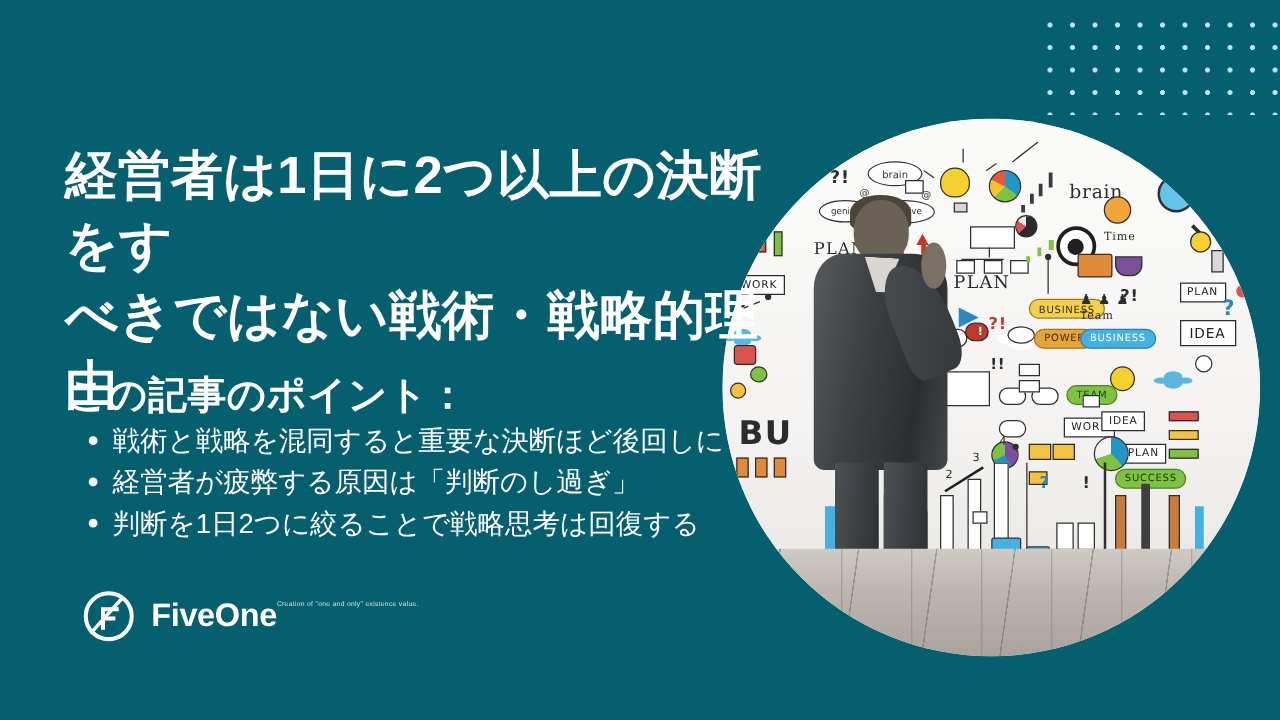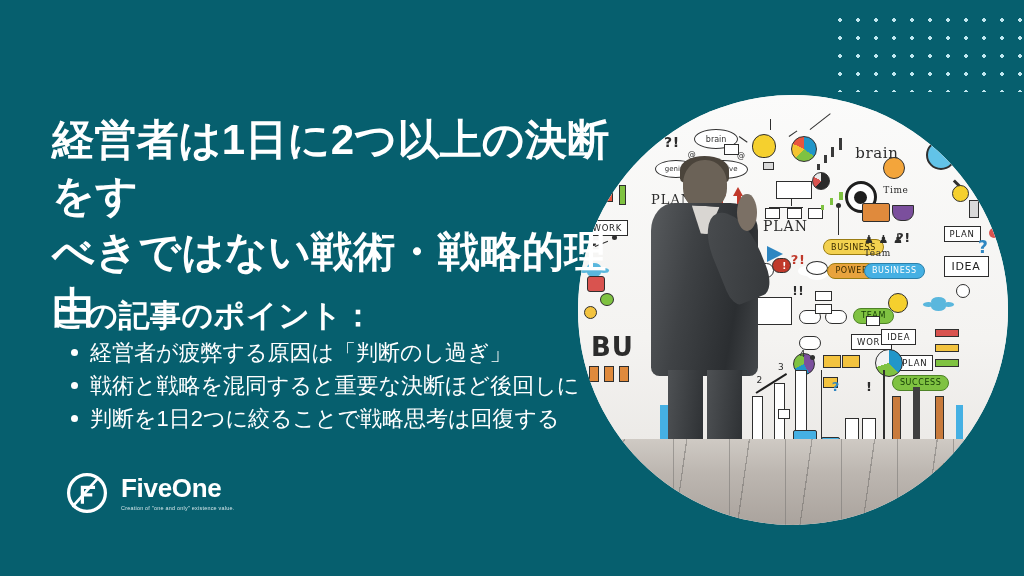--- a/index.html
+++ b/index.html
@@ -214,21 +214,21 @@
   
   #logo {
     position: absolute;
     left: 64px;
     top: 470px;
     display: flex;
     align-items: center;
     gap: 11px;
   }
   #logo-mark { width: 46px; height: 46px; flex: none; }
-  #logo-text { display: flex; flex-direction: column; }
+  #logo-text { display: flex; }
   #logo-name {
     color: #ffffff;
     font-size: 26px;
     font-weight: 700;
     letter-spacing: -0.3px;
     line-height: 1.05;
   }
   #logo-tagline {
     color: #d5e6ea;
     font-size: 5.4px;
@@ -449,22 +449,22 @@
   </div>
 
   <h1 id="headline">
     <span class="ln">経営者は1日に2つ以上の決断をす</span>
     <span class="ln">べきではない戦術・戦略的理由</span>
   </h1>
 
   <div id="points-heading">この記事のポイント：</div>
 
   <ul id="points-list">
+    <li>戦術と戦略を混同すると重要な決断ほど後回しに</li>
     <li>経営者が疲弊する原因は「判断のし過ぎ」</li>
-    <li>戦術と戦略を混同すると重要な決断ほど後回しに</li>
     <li>判断を1日2つに絞ることで戦略思考は回復する</li>
   </ul>
 
   <div id="logo">
     <svg id="logo-mark" viewBox="0 0 100 100">
       <circle cx="50" cy="50" r="40" fill="none" stroke="#ffffff" stroke-width="7"></circle>
       <path d="M20 78 L72 20" stroke="#ffffff" stroke-width="6" fill="none" stroke-linecap="round"></path>
       <path d="M40 70 L40 38 L64 38 M40 54 L58 54" stroke="#ffffff" stroke-width="7" fill="none" stroke-linecap="square"></path>
     </svg>
     <div id="logo-text">

